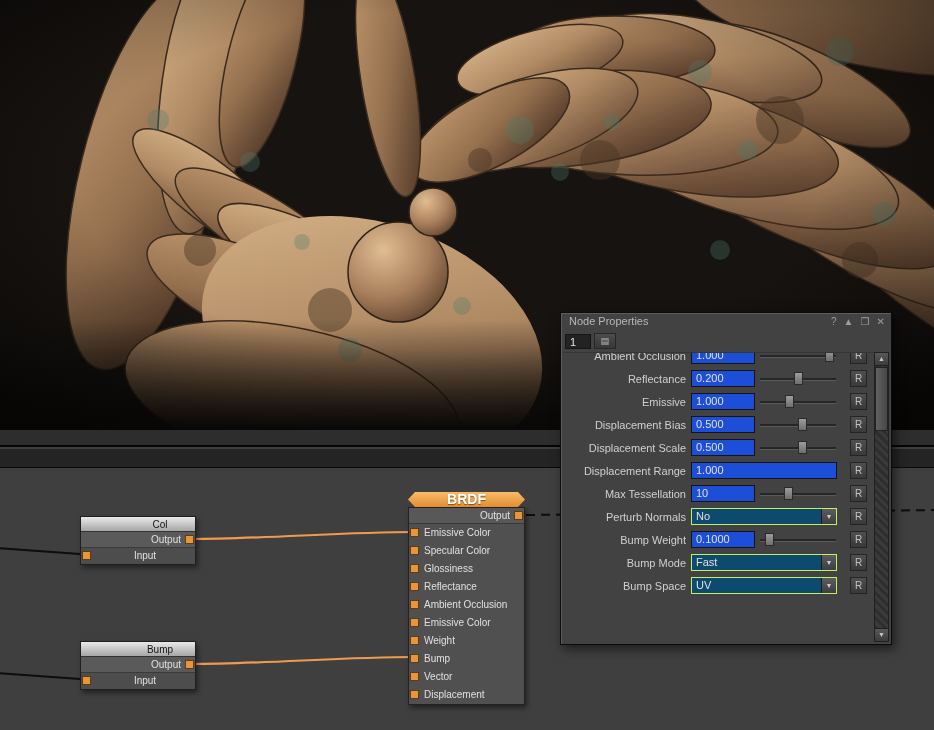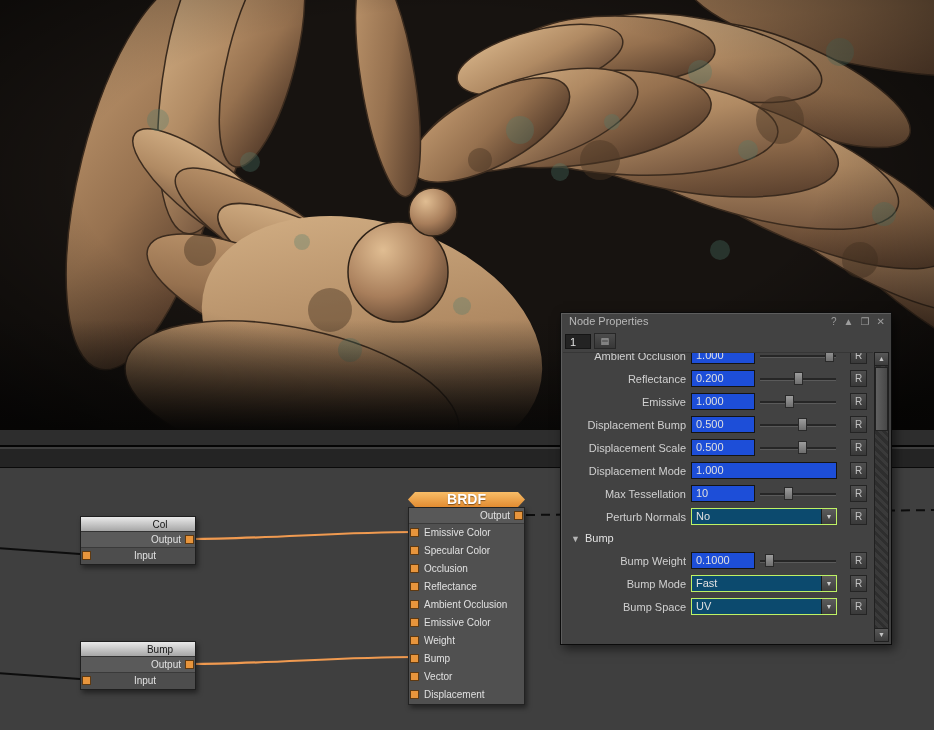--- a/index.html
+++ b/index.html
@@ -213,21 +213,21 @@
 
 <div class="node brdf-node" style="left:408px; top:492px;">
   <div class="brdf-head">BRDF</div>
   <div class="brdf-body">
     <div class="nrow out">
       <span>Output</span>
       <span class="conn r"></span>
     </div>
     <div class="nrow bin"><span class="conn l"></span><span>Emissive Color</span></div>
     <div class="nrow bin"><span class="conn l"></span><span>Specular Color</span></div>
-    <div class="nrow bin"><span class="conn l"></span><span>Occlusion</span></div>
+    <div class="nrow bin"><span class="conn l"></span><span>Glossiness</span></div>
     <div class="nrow bin"><span class="conn l"></span><span>Reflectance</span></div>
     <div class="nrow bin"><span class="conn l"></span><span>Ambient Occlusion</span></div>
     <div class="nrow bin"><span class="conn l"></span><span>Emissive Color</span></div>
     <div class="nrow bin"><span class="conn l"></span><span>Weight</span></div>
     <div class="nrow bin"><span class="conn l"></span><span>Bump</span></div>
     <div class="nrow bin"><span class="conn l"></span><span>Vector</span></div>
     <div class="nrow bin"><span class="conn l"></span><span>Displacement</span></div>
   </div>
 </div>
 
@@ -272,39 +272,39 @@
         <span class="plabel">Emissive</span>
         <span class="pfield">1.000</span>
         <span class="pslider">
             <span class="phandle" style="left:33%"></span>
           </span>
         <span class="rbtn">R</span>
       </div>
 
 
       <div class="prow">
-        <span class="plabel">Displacement Bump</span>
+        <span class="plabel">Displacement Bias</span>
         <span class="pfield">0.500</span>
         <span class="pslider">
             <span class="phandle" style="left:50%"></span>
           </span>
         <span class="rbtn">R</span>
       </div>
 
       <div class="prow">
         <span class="plabel">Displacement Scale</span>
         <span class="pfield">0.500</span>
         <span class="pslider">
             <span class="phandle" style="left:50%"></span>
           </span>
         <span class="rbtn">R</span>
       </div>
 
       <div class="prow">
-        <span class="plabel">Displacement Mode</span>
+        <span class="plabel">Displacement Range</span>
         <span class="pfield wide">1.000</span>
         <span class="rbtn">R</span>
       </div>
 
       <div class="prow">
         <span class="plabel">Max Tessellation</span>
         <span class="pfield">10</span>
         <span class="pslider">
             <span class="phandle" style="left:31%"></span>
           </span>
@@ -313,23 +313,20 @@
 
       <div class="prow">
         <span class="plabel">Perturb Normals</span>
         <span class="pdrop">
           <span>No</span>
           <span class="darr">▼</span>
         </span>
         <span class="rbtn">R</span>
       </div>
 
-      <div class="psection">
-        <span class="tri">▼</span><span>Bump</span>
-      </div>
 
       <div class="prow">
         <span class="plabel">Bump Weight</span>
         <span class="pfield">0.1000</span>
         <span class="pslider">
             <span class="phandle" style="left:6%"></span>
           </span>
         <span class="rbtn">R</span>
       </div>
 

